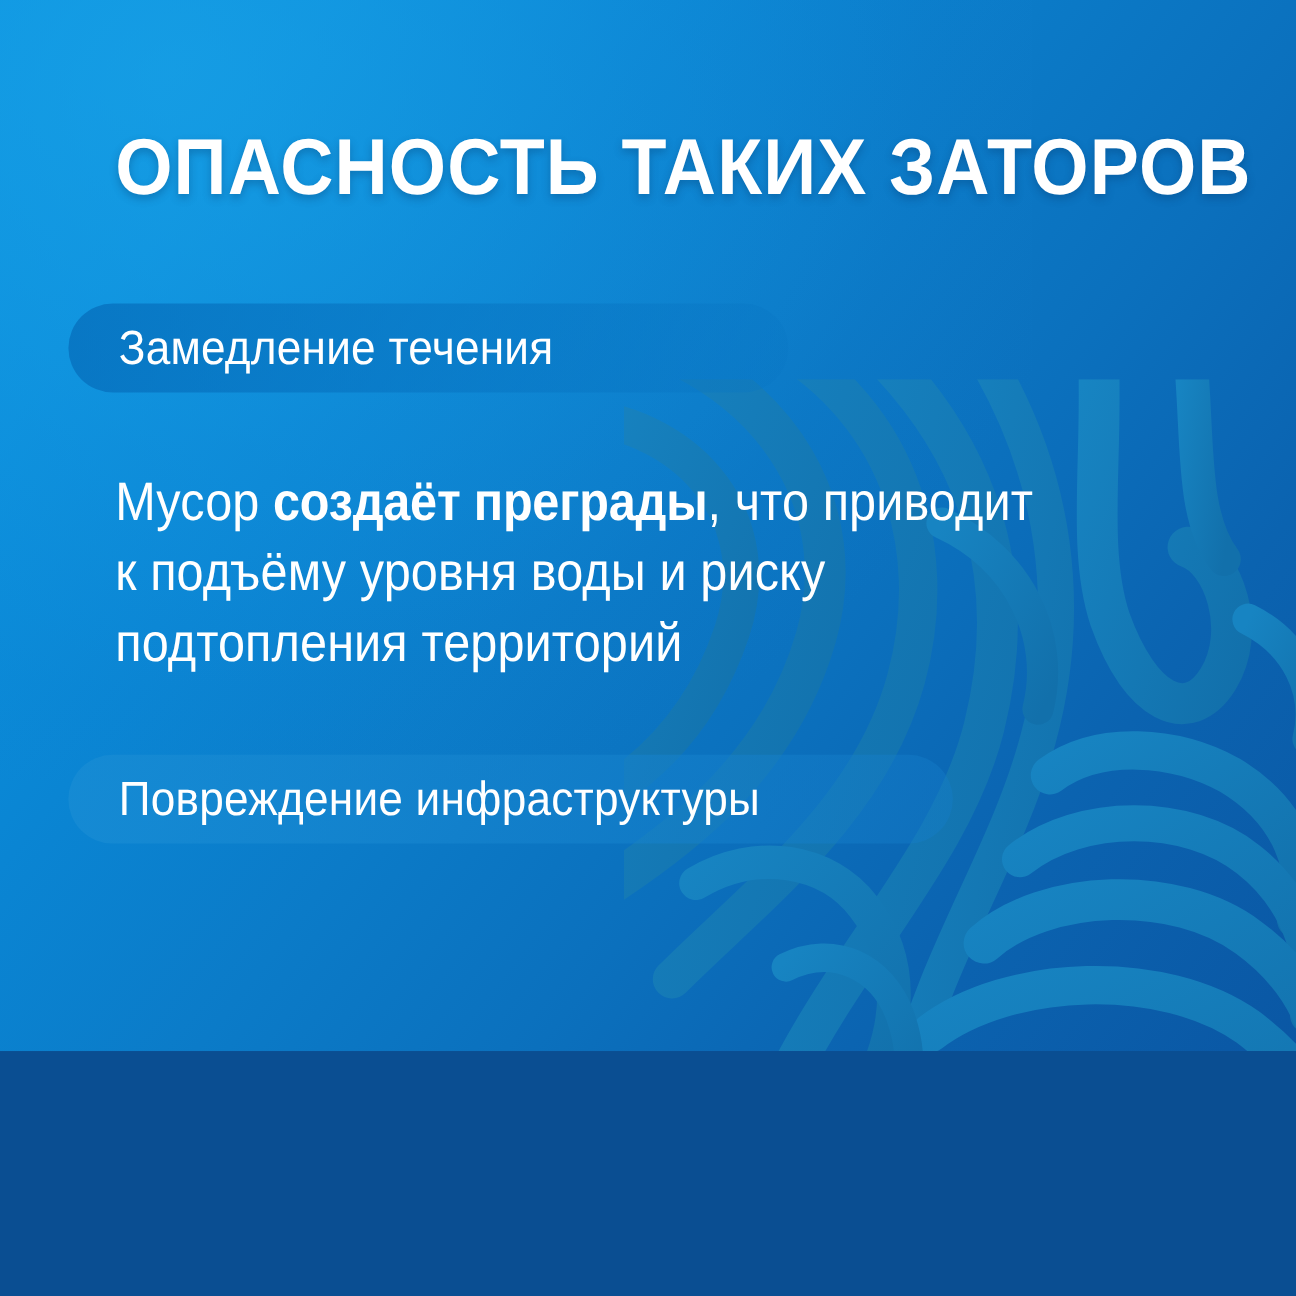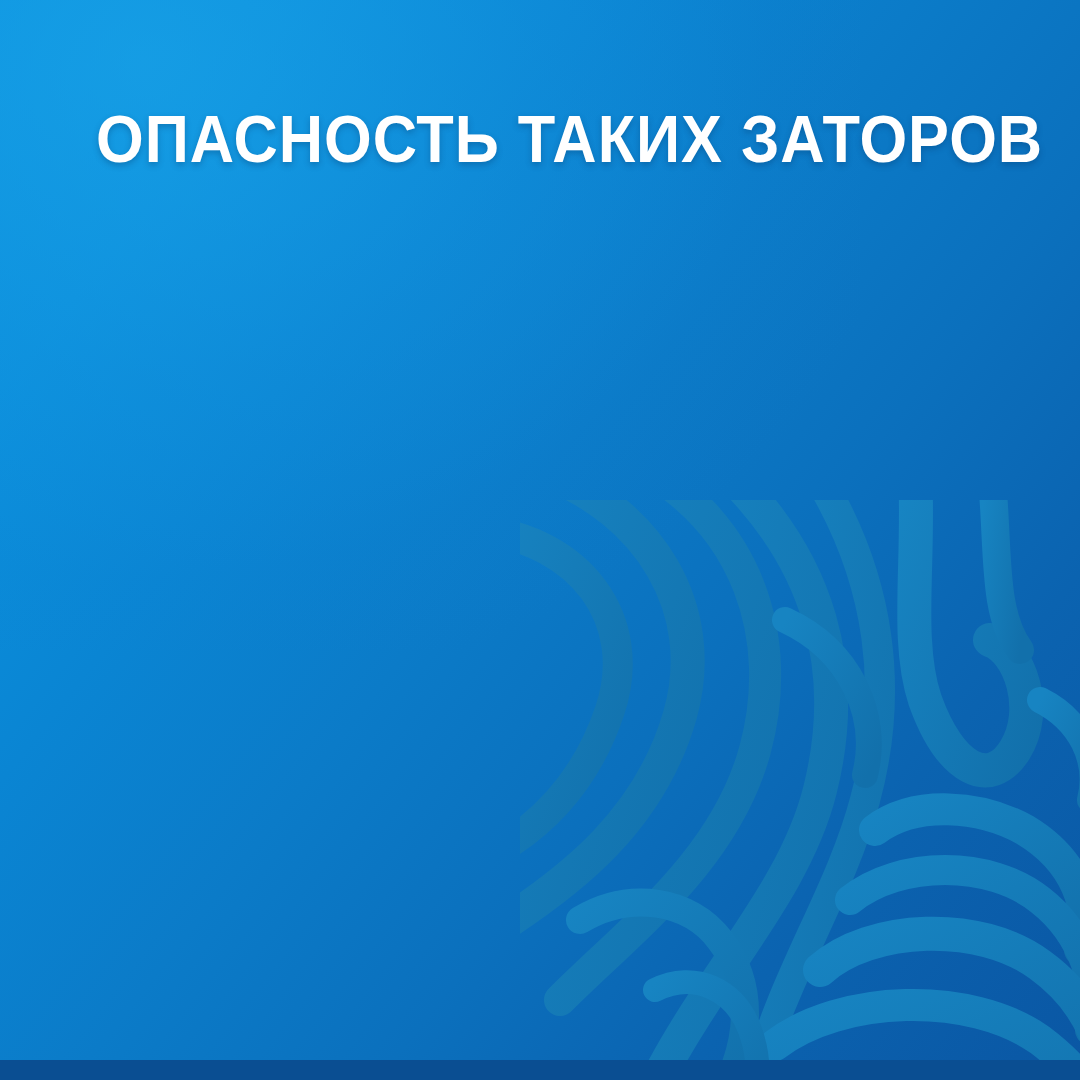--- a/index.html
+++ b/index.html
@@ -4,21 +4,21 @@
 <style>
   html, body {
     margin: 0;
     padding: 0;
     background: #0a4e92;
   }
 
   #slide {
     position: relative;
     width: 1080px;
-    height: 1060px;
+    height: 876px;
     overflow: hidden;
     font-family: "Liberation Sans", sans-serif;
     
     background:
       linear-gradient(128deg,
         #0a96e2 0%,
         #0a90dd 16%,
         #0a85d3 32%,
         #0b7bc8 48%,
         #0b70bd 64%,
@@ -173,17 +173,28 @@
         <path d="M 255 545 C 320 495, 450 490, 520 540 C 580 585, 600 640, 595 670" stroke-width="32"></path>
         <path d="M 520 200 C 560 220, 580 260, 570 300" stroke-width="26"></path>
         <path d="M 60 420 C 110 390, 170 400, 200 440 C 235 485, 230 540, 205 590" stroke-width="28"></path>
         <path d="M 135 490 C 175 470, 215 490, 230 530 C 245 572, 235 600, 220 620" stroke-width="24"></path>
       </g>
     </svg>
   </div>
 
   <div class="title">ОПАСНОСТЬ ТАКИХ ЗАТОРОВ</div>
 
-
-
+  <div class="pill" id="pill-1">
+    <span class="pill-text">Замедление течения</span>
+  </div>
+
+  <div class="para" id="para-1">
+      <span class="ln"><span>Мусор </span><b>создаёт преграды</b><span>, что приводит</span></span>
+      <span class="ln"><span>к подъёму уровня воды и риску</span></span>
+      <span class="ln"><span>подтопления территорий</span></span>
+    </div>
+
+  <div class="pill" id="pill-2">
+    <span class="pill-text">Повреждение инфраструктуры</span>
+  </div>
 
 
 </div>
 
 </body></html>

